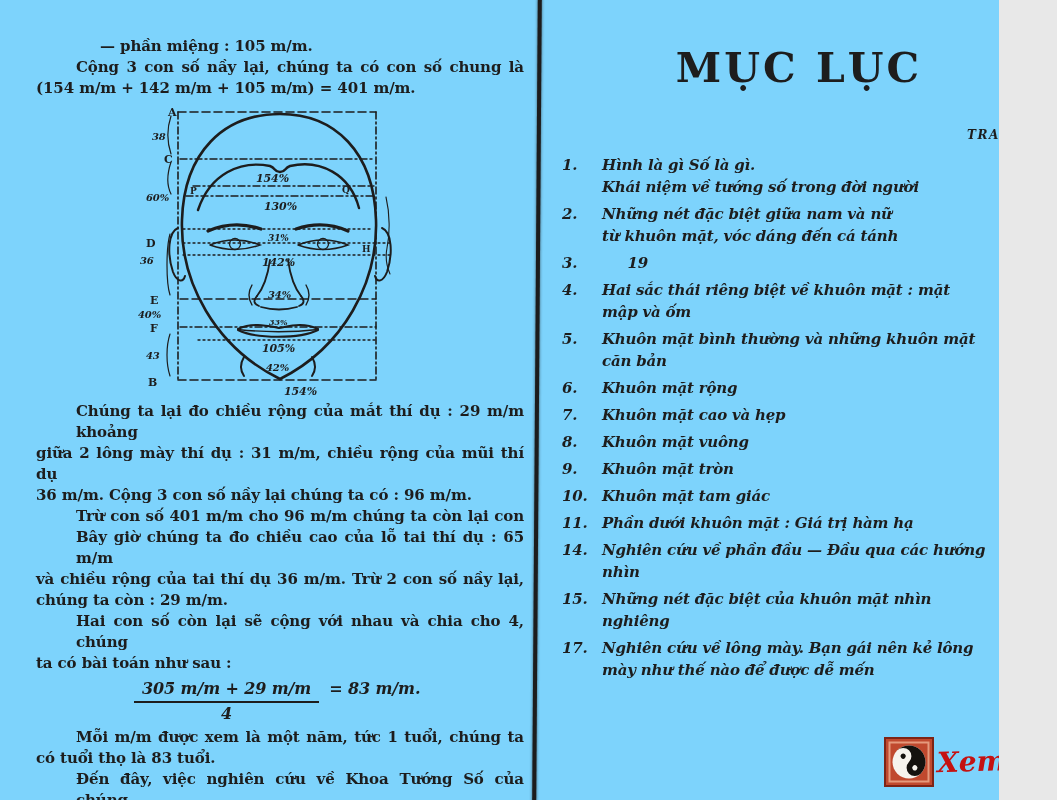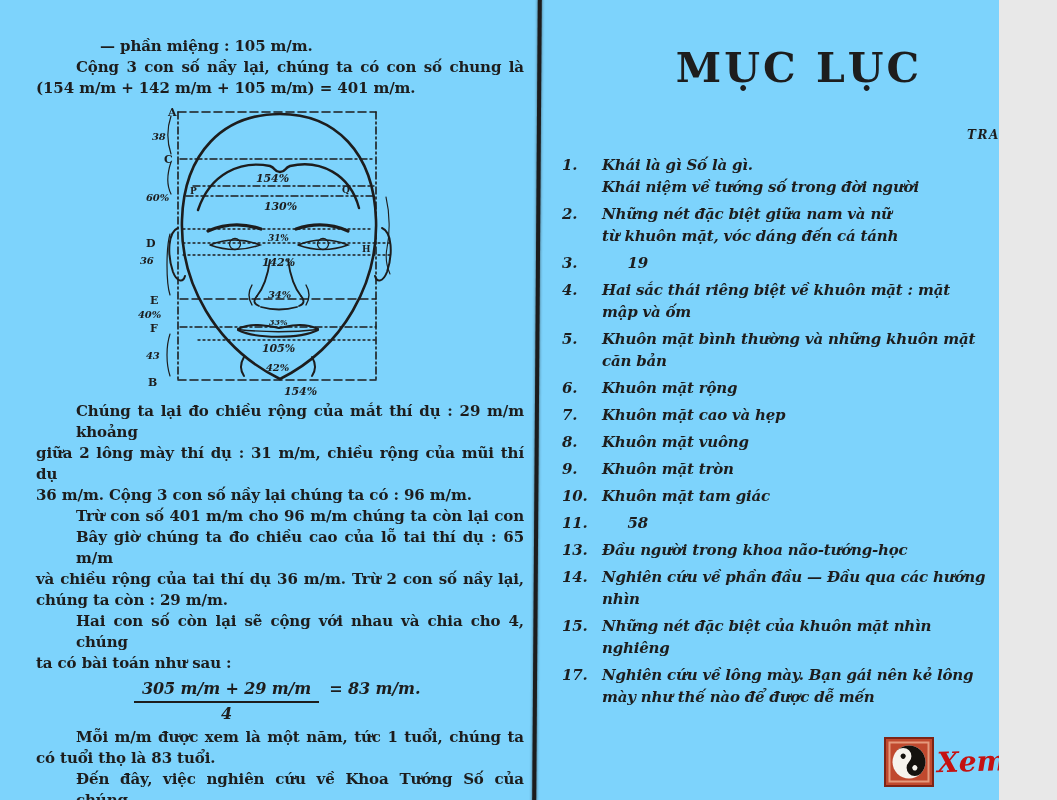--- a/index.html
+++ b/index.html
@@ -179,21 +179,21 @@
   <div class="gutter"></div>
 
   <div class="right-col">
     <div class="muc-luc">MỤC LỤC</div>
     <div class="trang">TRANG</div>
 
     <div class="toc">
       <div class="toc-row">
           <span class="toc-num">1.</span>
           <span class="toc-title">
-            <span class="l1">Khái là gì Số là gì.</span>
+            <span class="l1">Hình là gì Số là gì.</span>
             <span class="l2">Khái niệm về tướng số trong đời người</span>
           </span>
           <span class="toc-page">9</span>
         </div>
       <div class="toc-row">
           <span class="toc-num">2.</span>
           <span class="toc-title">
             <span class="l1">Những nét đặc biệt giữa nam và nữ</span>
             <span class="l2">từ khuôn mặt, vóc dáng đến cá tánh</span>
           </span>
@@ -254,29 +254,25 @@
       <div class="toc-row">
           <span class="toc-num">10.</span>
           <span class="toc-title">
             <span class="l1">Khuôn mặt tam giác</span>
             <span class="l2"></span>
           </span>
           <span class="toc-page">56</span>
         </div>
       <div class="toc-row">
           <span class="toc-num">11.</span>
+          <span class="toc-title">
+            <span class="l1">Phần dưới khuôn mặt : Giá trị hàm hạ</span>
+            <span class="l2"></span>
+          </span>
           <span class="toc-page">58</span>
-        </div>
-      <div class="toc-row">
-          <span class="toc-num">13.</span>
-          <span class="toc-title">
-            <span class="l1">Đầu người trong khoa não-tướng-học</span>
-            <span class="l2"></span>
-          </span>
-          <span class="toc-page">68</span>
         </div>
       <div class="toc-row">
           <span class="toc-num">14.</span>
           <span class="toc-title">
             <span class="l1">Nghiên cứu về phần đầu — Đầu qua các hướng nhìn</span>
             <span class="l2"></span>
           </span>
           <span class="toc-page">73</span>
         </div>
       <div class="toc-row">

